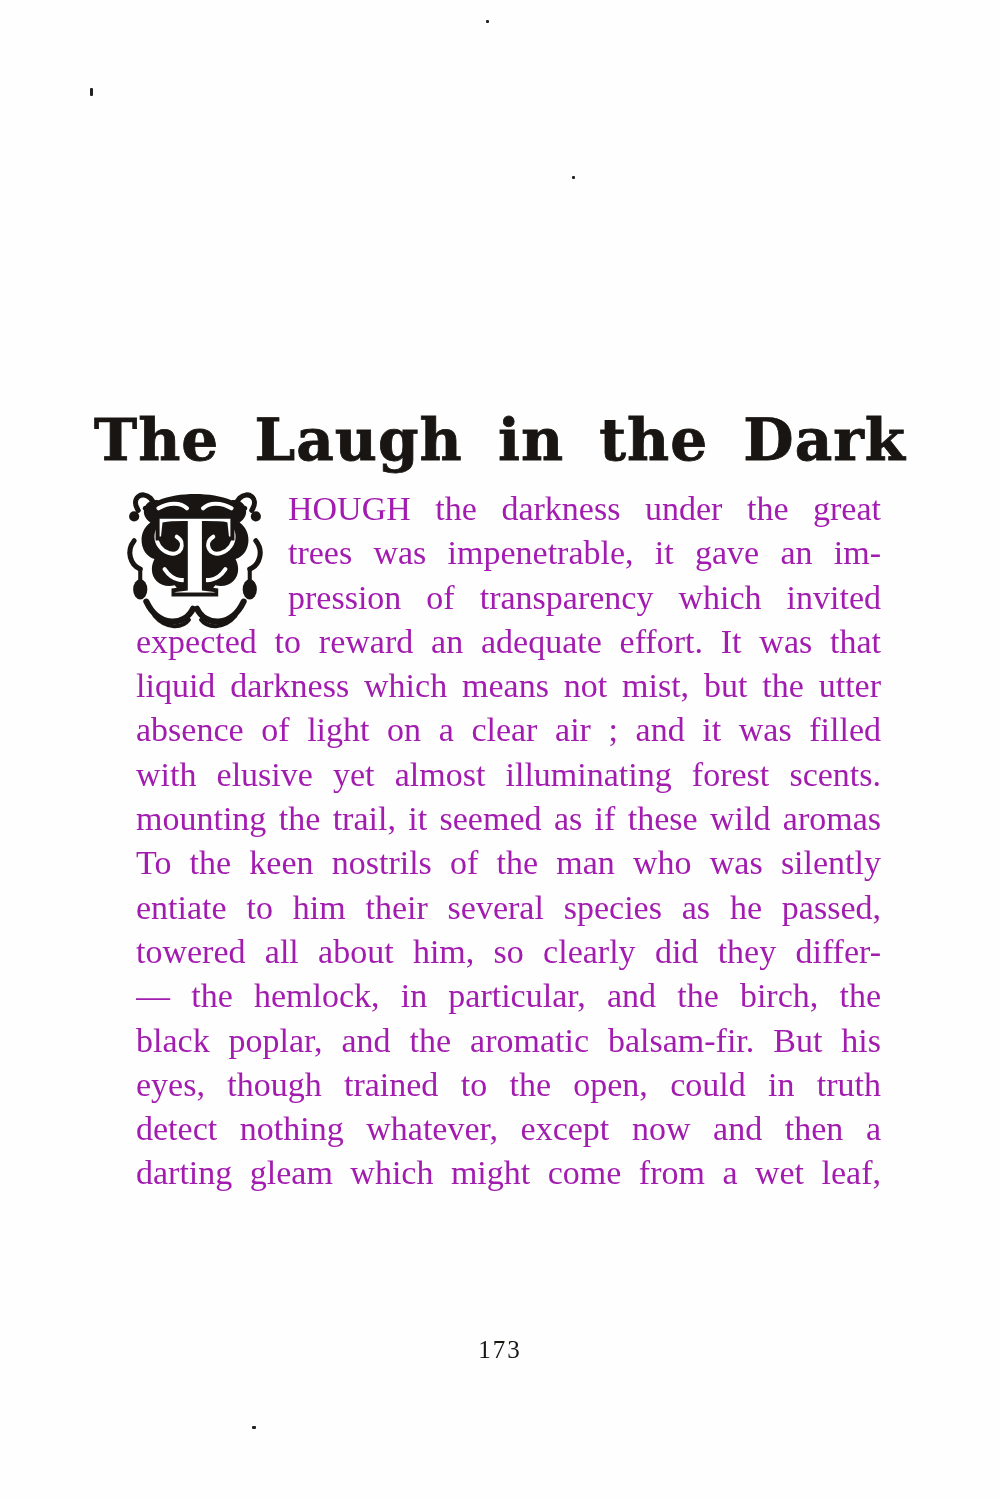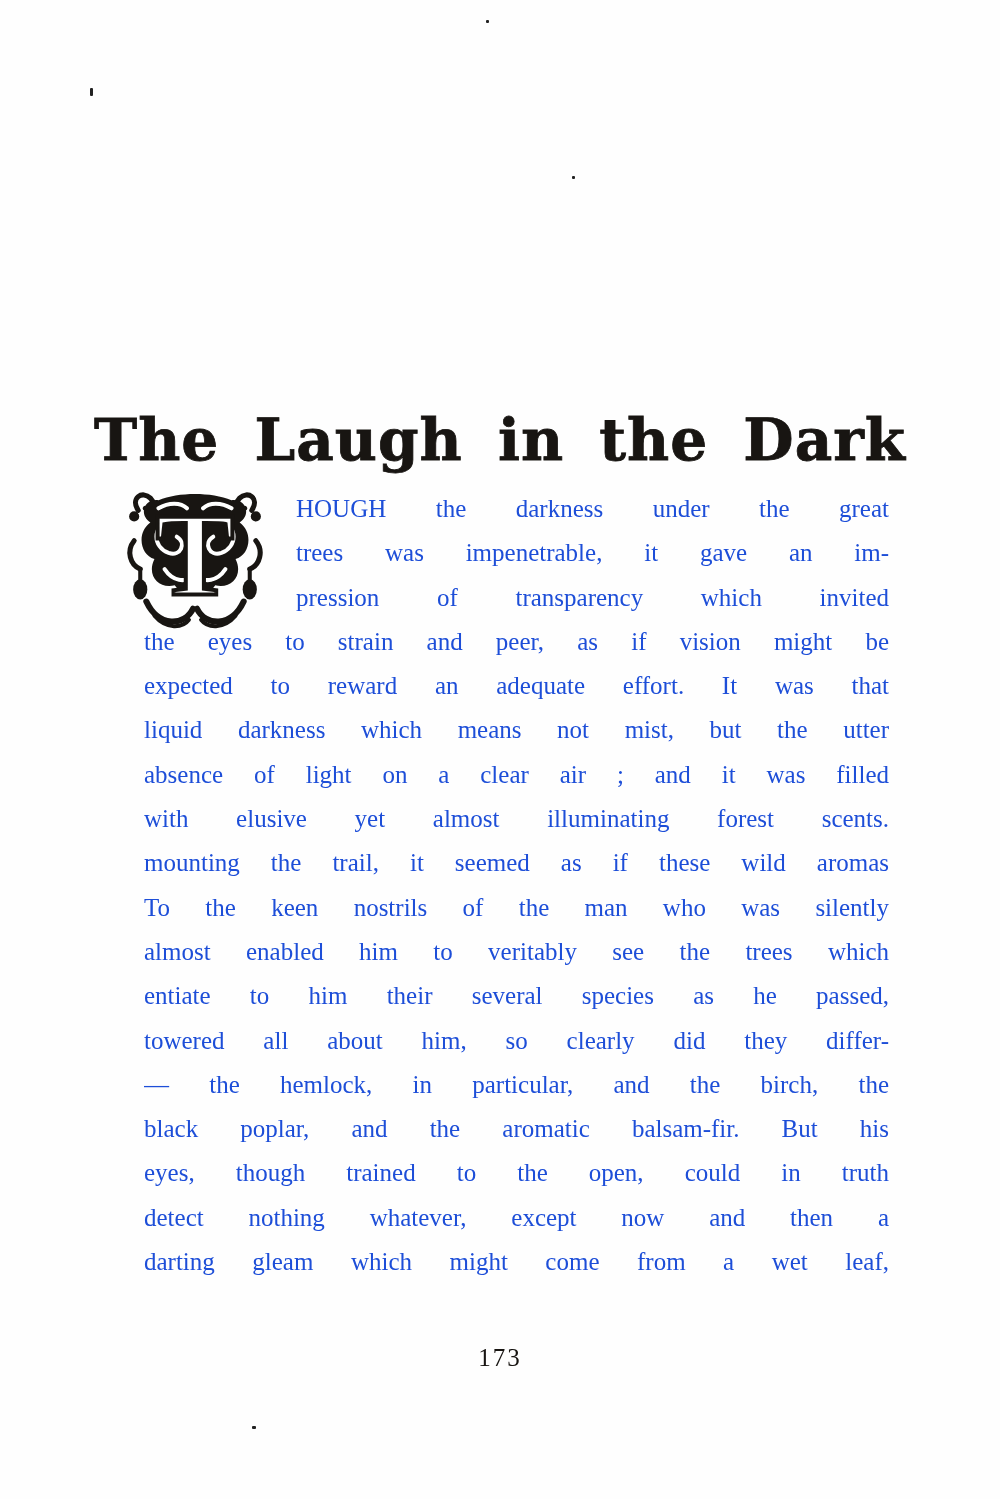--- a/index.html
+++ b/index.html
@@ -25,26 +25,26 @@
     font-family: "DejaVu Serif", serif;
     font-weight: 700;
     font-size: 58px;
     letter-spacing: 1px;
     word-spacing: 14px;
     -webkit-text-stroke: 0.8px #181512;
     color: #181512;
   }
   .paragraph {
     position: absolute;
-    left: 144px;
+    left: 136px;
     top: 487px;
     width: 745px;
     font-family: "Liberation Serif", serif;
-    font-size: 25px;
-    color: #1d4ed8;
+    font-size: 34px;
+    color: #a21caf;
   }
   .paragraph .line {
     height: 44.3px;
     line-height: 44.3px;
     text-align: justify;
     text-align-last: justify;
     text-justify: inter-word;
     overflow: hidden;
     white-space: nowrap;
   }
@@ -61,21 +61,20 @@
   .page-number {
     position: absolute;
     top: 1336px;
     left: 0;
     width: 100%;
     text-align: center;
     font-family: "Liberation Serif", serif;
     font-size: 25px;
     letter-spacing: 2px;
     color: #181512;
-    margin-top: 8px;
   }
   .speck {
     position: absolute;
     background: #222;
     border-radius: 1px;
   }
   .speck-1 { left: 486px; top: 20px;  width: 3px; height: 3px; }
   .speck-2 { left: 90px;  top: 88px;  width: 3px; height: 8px; }
   .speck-3 { left: 572px; top: 176px; width: 3px; height: 3px; }
   .speck-4 { left: 252px; top: 1426px; width: 4px; height: 3px; }
@@ -125,28 +124,26 @@
       </g>
 
       <text x="70" y="106" text-anchor="middle" font-family="Liberation Serif, serif" font-weight="700" font-size="116" fill="#ffffff" stroke="#181512" stroke-width="4">T</text>
     </svg>
   </div>
 
   <div class="paragraph">
     <div class="line indent">HOUGH the darkness under the great</div>
     <div class="line indent">trees was impenetrable, it gave an im-</div>
     <div class="line indent">pression of transparency which invited</div>
-    <div class="line">the eyes to strain and peer, as if vision might be</div>
     <div class="line">expected to reward an adequate effort.  It was that</div>
     <div class="line">liquid darkness which means not mist, but the utter</div>
     <div class="line">absence of light on a clear air ; and  it was filled</div>
     <div class="line">with elusive yet almost illuminating forest scents.</div>
     <div class="line">mounting the trail, it seemed as if these wild aromas</div>
     <div class="line">To the keen nostrils of the man who was silently</div>
-    <div class="line">almost enabled him to veritably see the trees which</div>
     <div class="line">entiate to him their several species as he passed,</div>
     <div class="line">towered all about him, so clearly did they differ-</div>
     <div class="line">— the hemlock, in particular, and the birch, the</div>
     <div class="line">black poplar, and the aromatic balsam-fir.  But his</div>
     <div class="line">eyes, though trained to the open, could in truth</div>
     <div class="line">detect nothing whatever, except now and then a</div>
     <div class="line">darting gleam which might come from a wet leaf,</div>
   </div>
 
   <div class="page-number">173</div>

